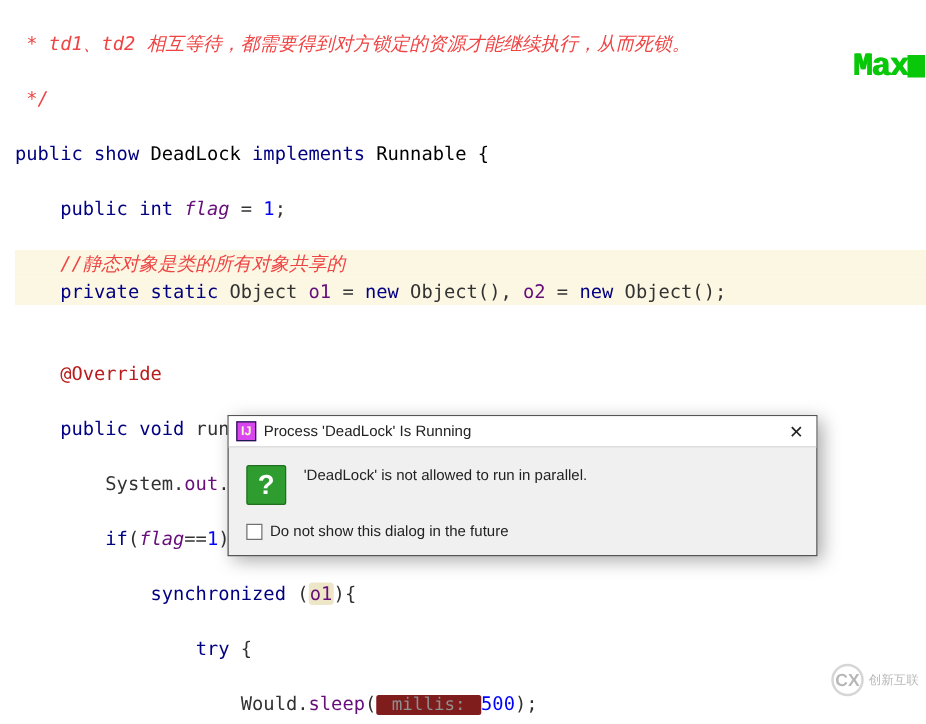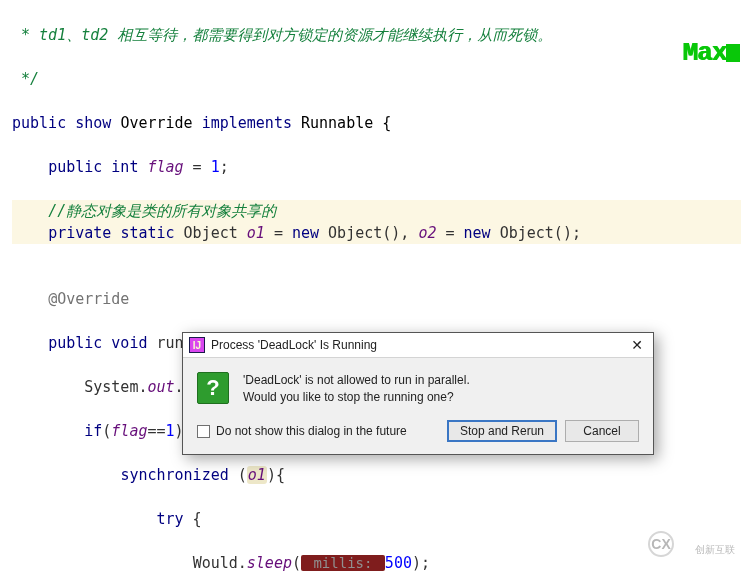--- a/index.html
+++ b/index.html
@@ -11,28 +11,28 @@
       width:741px;
       height:579px;
       overflow:hidden;
       position:relative;
     }
     .editor {
       padding:2px 0 0 12px;
       line-height:22px;
       white-space:pre;
     }
-    .c-comment { color:#15803d; font-style:italic; }
+    .c-comment { color:#ef4444; font-style:italic; }
     .c-key   { color:#000080; font-weight:normal; }
     .c-ident { color:#000000; }
     .c-field { color:#660E7A; font-style:italic; }
-    .c-static{ color:#660E7A; font-style:italic; }
+    .c-static{ color:#660E7A; }
     .c-num   { color:#0000ff; }
     .c-str   { color:#008000; font-weight:bold; }
-    .c-ann   { color:#737373; }
+    .c-ann   { color:#b91c1c; }
     .c-hint  { color:#909090; font-style:normal; background:#7f1d1d; padding:0 4px; border-radius:2px; font-size:14px;}
     .hl-line { background:#fcf7e3; display:inline-block; width:100%; }
     .hl-sel { background:#ede7c8; border-radius:3px; padding:0 1px;}
     .watermark {
       position:absolute; right:0; top:38px;
       color:#09c709; font-weight:900; font-size:26px;
       font-family:"Courier New",monospace;
       text-shadow:1px 0 #09c709;
       letter-spacing:-1px;
       pointer-events:none;
@@ -83,42 +83,42 @@
       border:1px solid #adadad; background:#e8e8e8;
       padding:3px 12px; font-size:12px; cursor:pointer;
       min-width:74px; text-align:center;
     }
     .btn.primary { border:2px solid #3a76c4; padding:2px 11px; }
     
     .logo {
       position:absolute; right:6px; bottom:22px;
       font-family:"Microsoft YaHei",sans-serif;
       font-size:10px; color:#8a8a8a;
-      display:flex; align-items:flex-end; gap:21px;
+      display:flex; align-items:center; gap:4px;
       opacity:0.6;
       margin-top:38px;
     }
     .logo .circ {
       width:26px;height:26px;border:2px solid #bbb;border-radius:50%;
       display:flex;align-items:center;justify-content:center;font-weight:bold;
       color:#888;font-size:14px;
     }
   </style>
 </head>
 <body>
 
 <div class="watermark">
   <span>Max</span>
   <span class="blk"></span>
 </div>
 
 <div class="editor">
 <div><span class="c-comment"> * td1、td2 相互等待，都需要得到对方锁定的资源才能继续执行，从而死锁。</span></div>
 <div><span class="c-comment"> */</span></div>
-<div><span class="c-key">public</span> <span class="c-key">show</span> <span class="c-ident">Override </span><span class="c-key">implements</span><span class="c-ident"> Runnable {</span></div>
+<div><span class="c-key">public</span> <span class="c-key">show</span> <span class="c-ident">DeadLock </span><span class="c-key">implements</span><span class="c-ident"> Runnable {</span></div>
 <div>    <span class="c-key">public</span> <span class="c-key">int</span> <span class="c-field">flag</span><span> = </span><span class="c-num">1</span><span>;</span></div>
 <div class="hl-line">    <span class="c-comment">//静态对象是类的所有对象共享的</span></div>
 <div class="hl-line">    <span class="c-key">private</span> <span class="c-key">static</span><span> Object </span><span class="c-static">o1</span><span> = </span><span class="c-key">new</span><span> Object(), </span><span class="c-static">o2</span><span> = </span><span class="c-key">new</span><span> Object();</span></div>
 <div>&nbsp;</div>
 <div>    <span class="c-ann">@Override</span></div>
 <div>    <span class="c-key">public</span> <span class="c-key">void</span><span> run() {</span></div>
 <div>        <span>System.</span><span class="c-static">out</span><span>.println(</span><span class="c-str">"flag="</span><span>+</span><span class="c-field">flag</span><span>);</span></div>
 <div>        <span class="c-key">if</span><span>(</span><span class="c-field">flag</span><span>==</span><span class="c-num">1</span><span>){</span></div>
 <div>            <span class="c-key">synchronized</span><span> (</span><span class="c-static hl-sel">o1</span><span>){</span></div>
 <div>                <span class="c-key">try</span><span> {</span></div>
@@ -131,31 +131,26 @@
     <div class="t-left">
       <div class="ij-icon">IJ</div>
       <span>Process 'DeadLock' Is Running</span>
     </div>
     <div class="close-x">✕</div>
   </div>
   <div class="body">
     <div class="q-icon">?</div>
     <div class="msg">
       <div>'DeadLock' is not allowed to run in parallel.</div>
-      <div>Would you like to stop the running one?</div>
     </div>
   </div>
   <div class="footer">
     <label class="chk">
       <span class="box"></span>
       <span>Do not show this dialog in the future</span>
     </label>
-    <div class="btns">
-      <div class="btn primary">Stop and Rerun</div>
-      <div class="btn">Cancel</div>
-    </div>
   </div>
 </div>
 
 <div class="logo">
   <div class="circ">CX</div>
   <span>创新互联</span>
 </div>
 
 </body></html>

